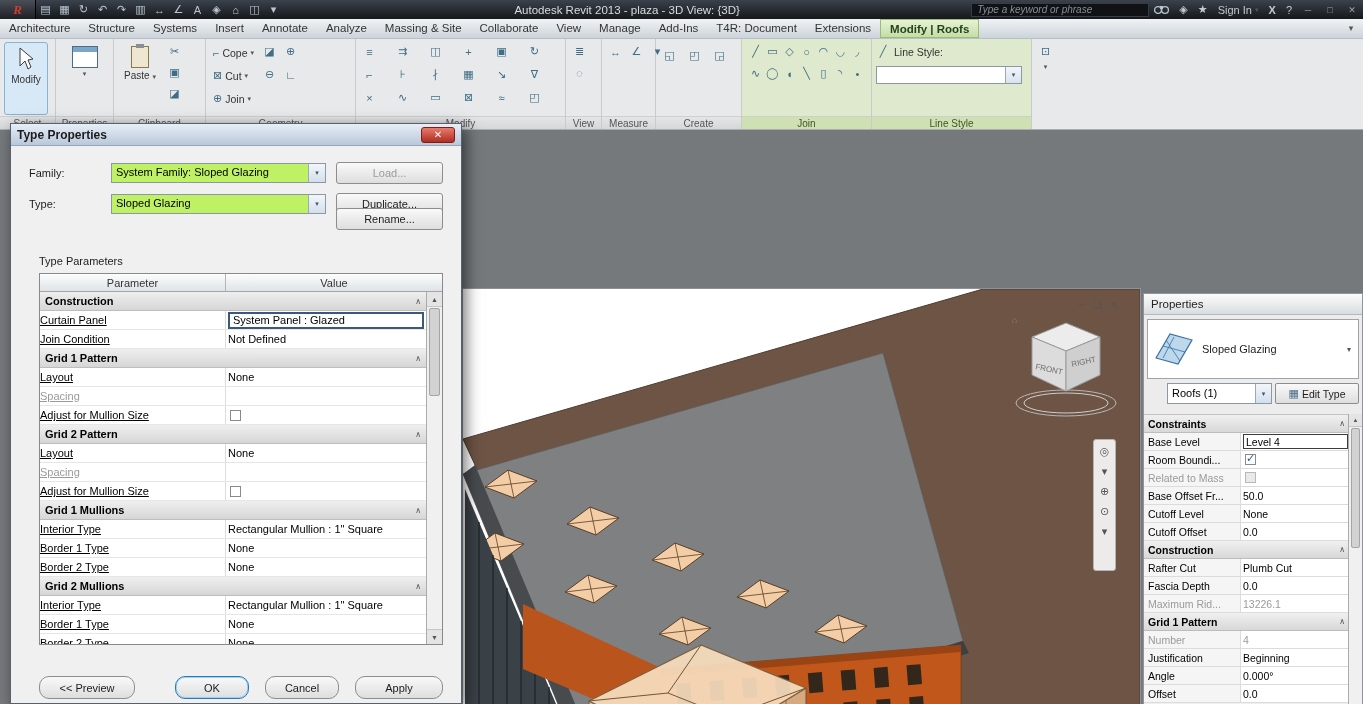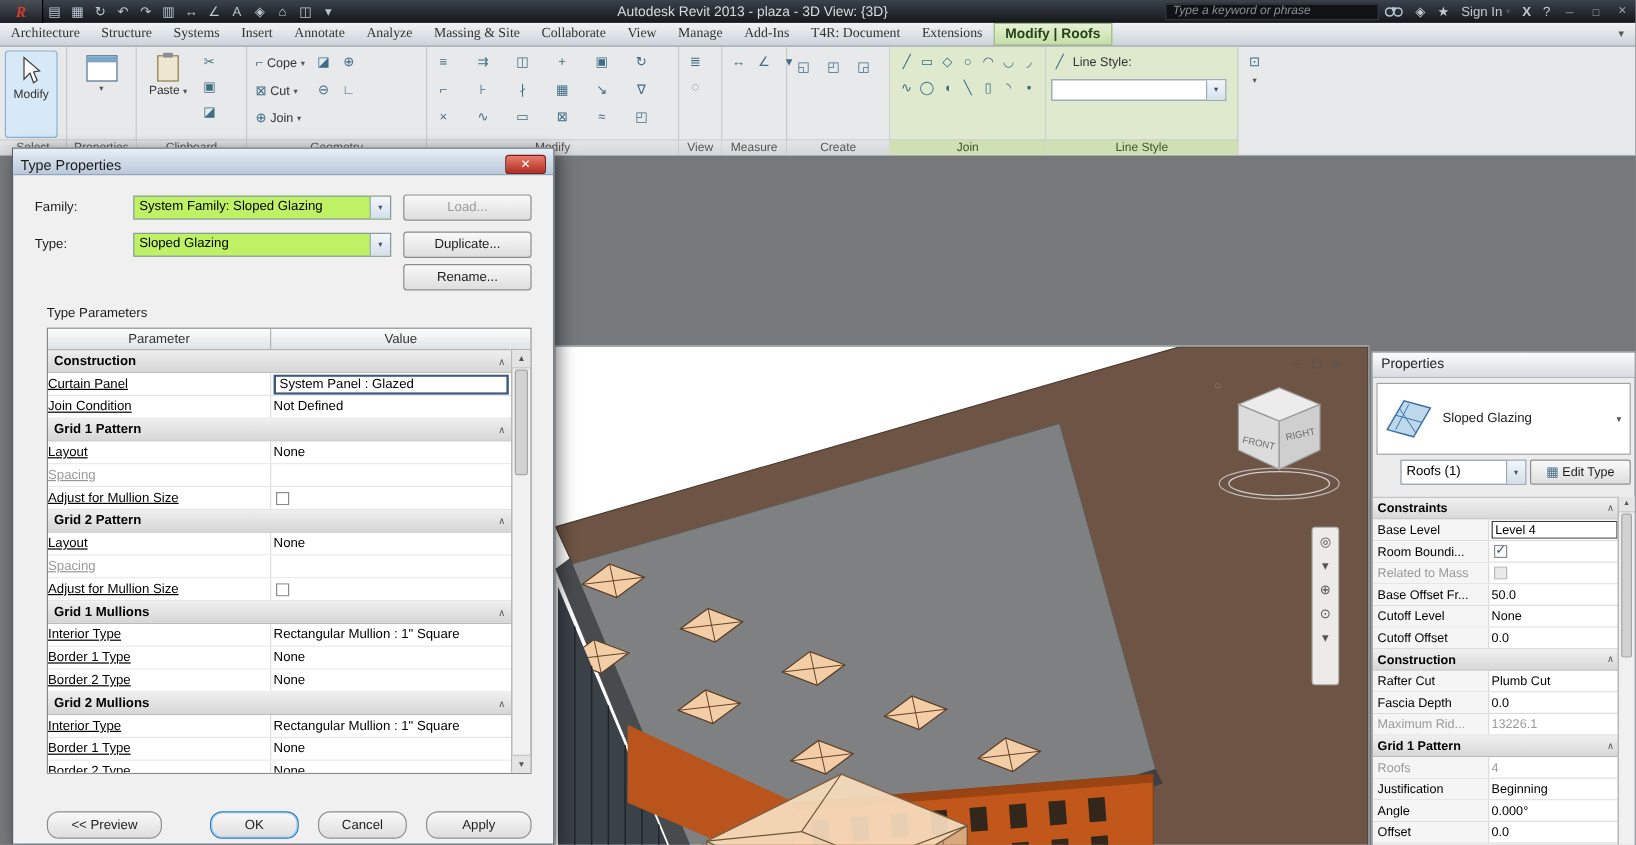--- a/index.html
+++ b/index.html
@@ -50,21 +50,21 @@
   #vpsvg{position:absolute;left:0;top:0;}
   .sky{fill:#f2cda6;stroke:#5c3d24;stroke-width:1;}
   .skyl{stroke:#5c3d24;stroke-width:0.8;}
   #wincontrols{position:absolute;top:10px;right:22px;display:flex;gap:8px;}
   #wincontrols span{color:#555;font-size:10px;line-height:12px;}
   #viewcube{position:absolute;left:545px;top:22px;width:120px;height:118px;}
   #navbar{position:absolute;left:630px;top:150px;width:23px;height:132px;background:rgba(248,248,248,.92);border:1px solid #b5b5b5;border-radius:3px;display:flex;flex-direction:column;align-items:center;padding-top:3px;gap:3px;}
   #navbar .ib{color:#555;width:17px;height:17px;}
   
   #dialog{position:absolute;left:10px;top:123px;width:452px;height:581px;background:#f0f0f0;border:1px solid #55616e;box-shadow:4px 4px 14px rgba(0,0,0,.55);z-index:50;}
-  #dlgtitle{height:22px;background:linear-gradient(#e7eef7,#b9c8da);border-bottom:1px solid #93a5ba;display:flex;align-items:flex-end;padding:0 6px;color:#1c1c1c;font-size:12px;}
+  #dlgtitle{height:22px;background:linear-gradient(#e7eef7,#b9c8da);border-bottom:1px solid #93a5ba;display:flex;align-items:center;padding:0 6px;color:#1c1c1c;font-size:12px;font-weight:bold;}
   #dlgclose{margin-left:auto;width:34px;height:16px;background:linear-gradient(#e67c6c,#b02d22);border:1px solid #7e1d14;border-radius:3px;color:#fff;font-size:10px;display:flex;align-items:center;justify-content:center;}
   .dlbl{position:absolute;font-size:11px;color:#1c1c1c;}
   .combo{position:absolute;height:20px;background:#bef264;border:1px solid #8a98a8;display:flex;font-size:11px;}
   .combo .val{flex:1;padding:2px 4px;white-space:nowrap;overflow:hidden;}
   .combo .dda{width:17px;background:linear-gradient(#f2f6fa,#d4dfec);border-left:1px solid #9aaabb;display:flex;align-items:center;justify-content:center;font-size:7px;color:#456;}
   .btn{position:absolute;background:linear-gradient(#f9f9f9,#dedede);border:1px solid #8d8d8d;border-radius:3px;font-size:11px;color:#1c1c1c;display:flex;align-items:center;justify-content:center;}
   .btn.disabled{color:#9b9b9b;}
   .btn.default{border:1px solid #2a7ab8;box-shadow:0 0 0 1px #9cd1f5 inset;}
   #tpl{position:absolute;left:28px;top:131px;font-size:11px;color:#1c1c1c;}
   #tbl{position:absolute;left:28px;top:149px;width:404px;height:372px;border:1px solid #898989;background:#fff;overflow:hidden;}
@@ -143,21 +143,21 @@
   <span class="tbi">★</span>
   <span class="tbi"><span>Sign In</span>&nbsp;<span class="dd">▾</span></span>
   <span class="tbi" style="font-weight:bold;">X</span>
   <span class="tbi">?</span>
   <span class="winbtn">─</span>
   <span class="winbtn">□</span>
   <span class="winbtn">✕</span>
 </div>
 
 <div id="tabrow">
-  <div id="tabs" style="display:flex;font-family:Liberation Serif, serif;">
+  <div id="tabs" style="display:flex;">
       <div class="tab">Architecture</div>
       <div class="tab">Structure</div>
       <div class="tab">Systems</div>
       <div class="tab">Insert</div>
       <div class="tab">Annotate</div>
       <div class="tab">Analyze</div>
       <div class="tab">Massing &amp; Site</div>
       <div class="tab">Collaborate</div>
       <div class="tab">View</div>
       <div class="tab">Manage</div>
@@ -548,21 +548,21 @@
           <div class="pl gray">Maximum Rid...</div>
           <div class="pv">
             <span class="gray">13226.1</span>
           </div>
         </div>
         <div class="prow group">
           <span class="glabel">Grid 1 Pattern</span>
           <span class="chev">∧</span>
         </div>
         <div class="prow">
-          <div class="pl gray">Roofs</div>
+          <div class="pl gray">Number</div>
           <div class="pv">
             <span class="gray">4</span>
           </div>
         </div>
         <div class="prow">
           <div class="pl">Justification</div>
           <div class="pv">
             <span class="">Beginning</span>
           </div>
         </div>
@@ -601,21 +601,21 @@
     <span class="dda">▾</span>
   </div>
   <div class="btn disabled" style="left:325px;top:38px;width:107px;height:22px;">Load...</div>
 
   <span class="dlbl" style="left:18px;top:74px;">Type:</span>
   <div class="combo" style="left:100px;top:70px;width:215px;">
     <span class="val">Sloped Glazing</span>
     <span class="dda">▾</span>
   </div>
   <div class="btn" style="left:325px;top:69px;width:107px;height:22px;">Duplicate...</div>
-  <div class="btn" style="left:325px;top:96px;width:107px;height:22px;">Rename...</div>
+  <div class="btn" style="left:325px;top:84px;width:107px;height:22px;">Rename...</div>
 
   <span id="tpl">Type Parameters</span>
 
   <div id="tbl">
     <div id="thead">
       <span class="h1">Parameter</span>
       <span class="h2">Value</span>
     </div>
     <div id="dlg-rows">
         <div class="trow group">

